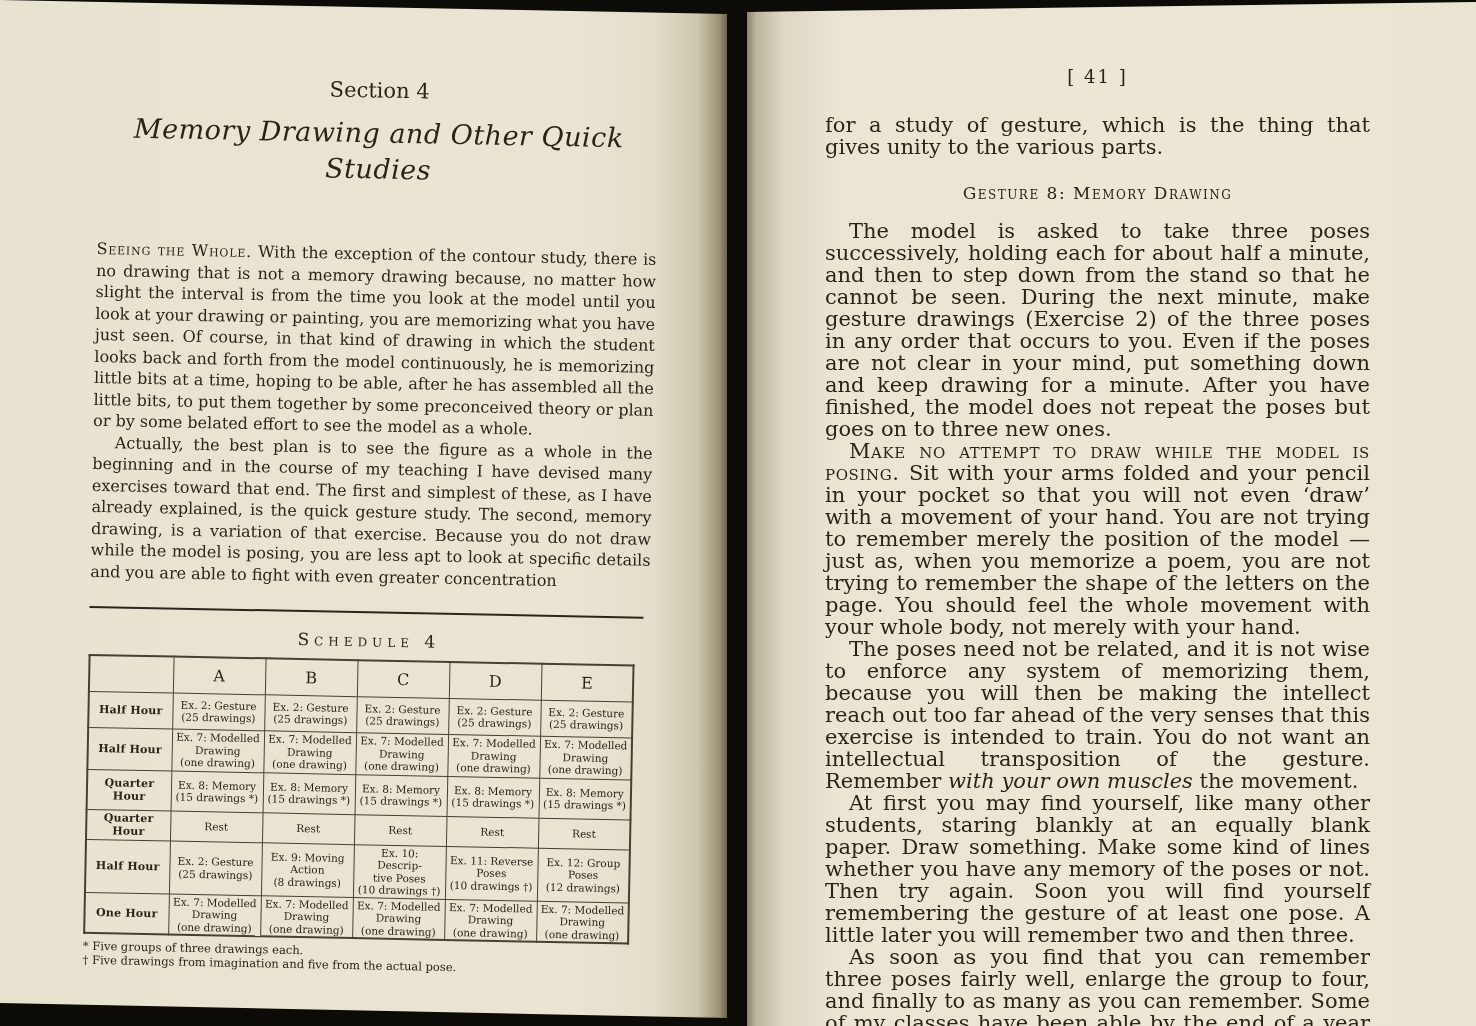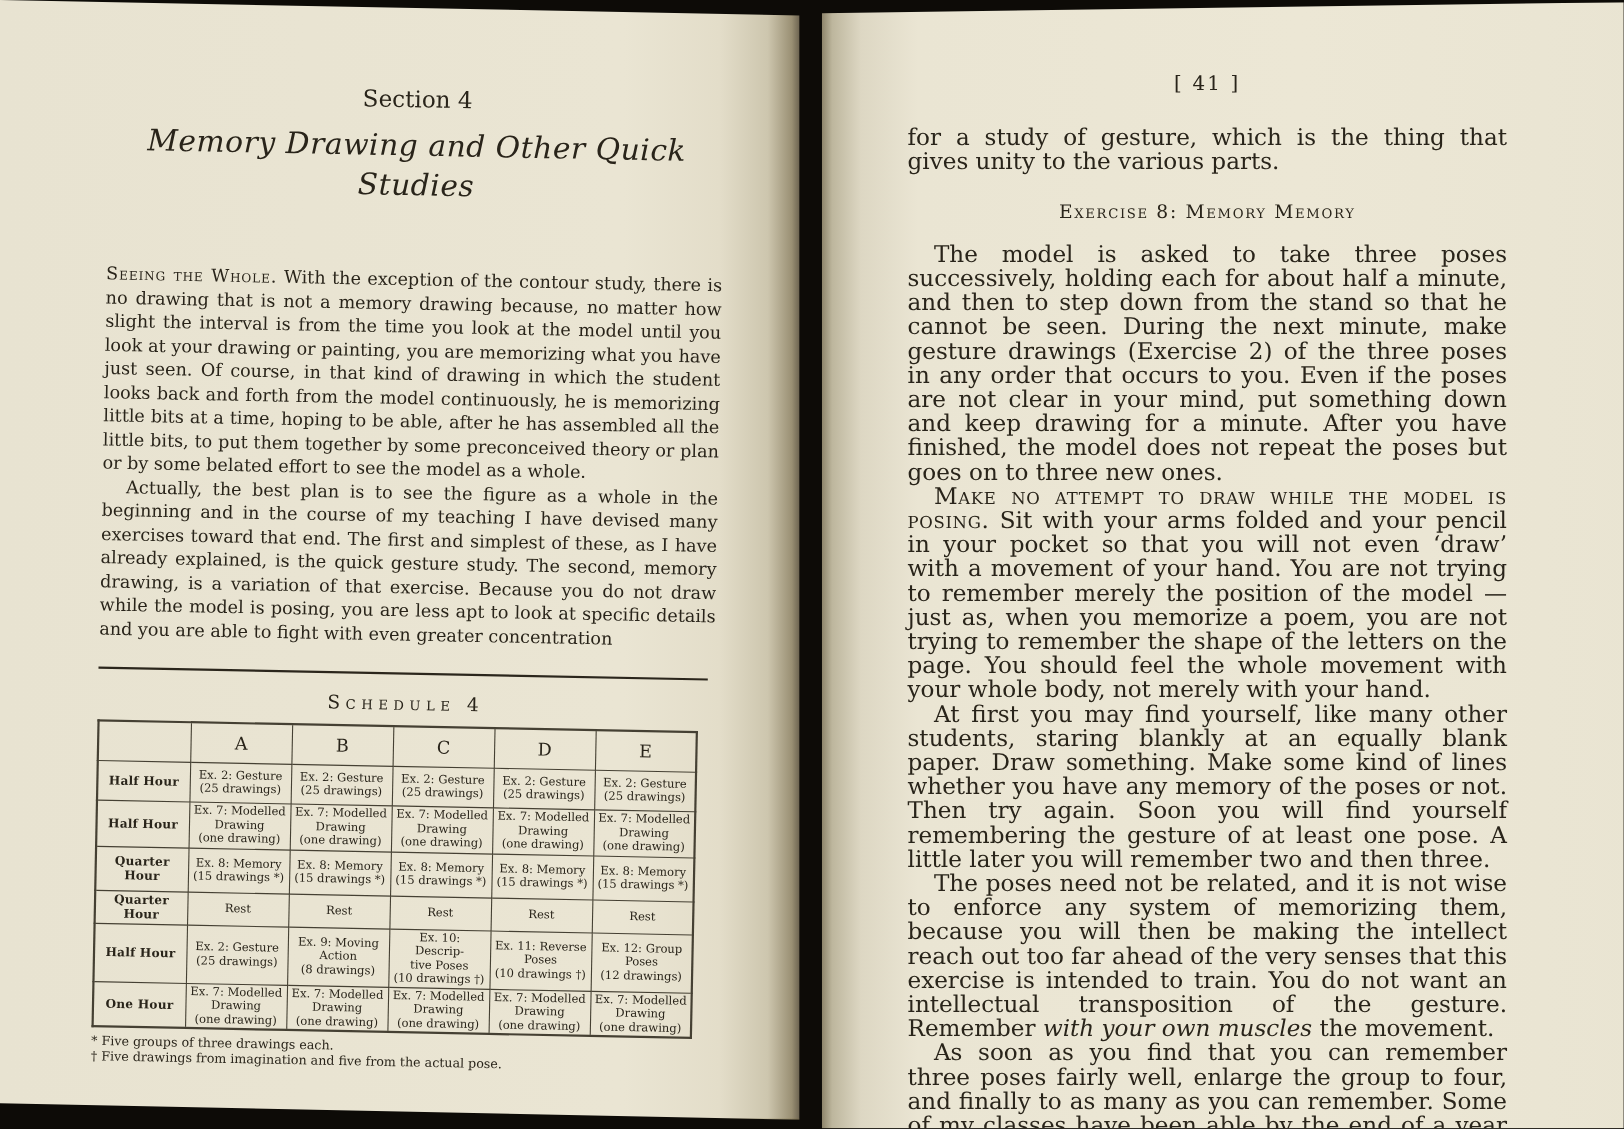--- a/index.html
+++ b/index.html
@@ -210,28 +210,28 @@
     </div>
   </div>
 
   <div class="page page-right">
     <div class="content-right">
 
       <div class="page-number">[ 41 ]</div>
 
       <p class="body-r p-cont">for a study of gesture, which is the thing that gives unity to the various parts.</p>
 
-      <h3 class="exercise-heading">Exercise 8: Memory Memory</h3>
+      <h3 class="exercise-heading">Gesture 8: Memory Drawing</h3>
 
       <p class="body-r indent-r">The model is asked to take three poses successively, holding each for about half a minute, and then to step down from the stand so that he cannot be seen. During the next minute, make gesture drawings (Exercise 2) of the three poses in any order that occurs to you. Even if the poses are not clear in your mind, put something down and keep drawing for a minute. After you have finished, the model does not repeat the poses but goes on to three new ones.</p>
 
       <p class="body-r indent-r"><span class="sc lead-r">Make no attempt to draw while the model is posing.</span> <span>Sit with your arms folded and your pencil in your pocket so that you will not even ‘draw’ with a movement of your hand. You are not trying to remember merely the position of the model — just as, when you memorize a poem, you are not trying to remember the shape of the letters on the page. You should feel the whole movement with your whole body, not merely with your hand.</span></p>
 
+      <p class="body-r indent-r"><span>The poses need not be related, and it is not wise to enforce any system of memorizing them, because you will then be making the intellect reach out too far ahead of the very senses that this exercise is intended to train. You do not want an intellectual transposition of the gesture. Remember</span> <i>with your own muscles</i> <span>the movement.</span></p>
+
       <p class="body-r indent-r">At first you may find yourself, like many other students, staring blankly at an equally blank paper. Draw something. Make some kind of lines whether you have any memory of the poses or not. Then try again. Soon you will find yourself remembering the gesture of at least one pose. A little later you will remember two and then three.</p>
-
-      <p class="body-r indent-r"><span>The poses need not be related, and it is not wise to enforce any system of memorizing them, because you will then be making the intellect reach out too far ahead of the very senses that this exercise is intended to train. You do not want an intellectual transposition of the gesture. Remember</span> <i>with your own muscles</i> <span>the movement.</span></p>
 
       <p class="body-r indent-r">As soon as you find that you can remember three poses fairly well, enlarge the group to four, and finally to as many as you can remember. Some of my classes have been able by the end of a year to enlarge the group of poses to ten. This may be impossible if you try to remember with your conscious mind, but it can be done if you are able to make use of a purely physical sensation. In this respect memory drawing is a little like the ‘touch method’ of writing on the typewriter; if you try consciously to think where the letters are you are likely to become confused, but if you rely on your sense of touch you can become very accurate.</p>
 
     </div>
   </div>
 
 </div>
 
 </body></html>

